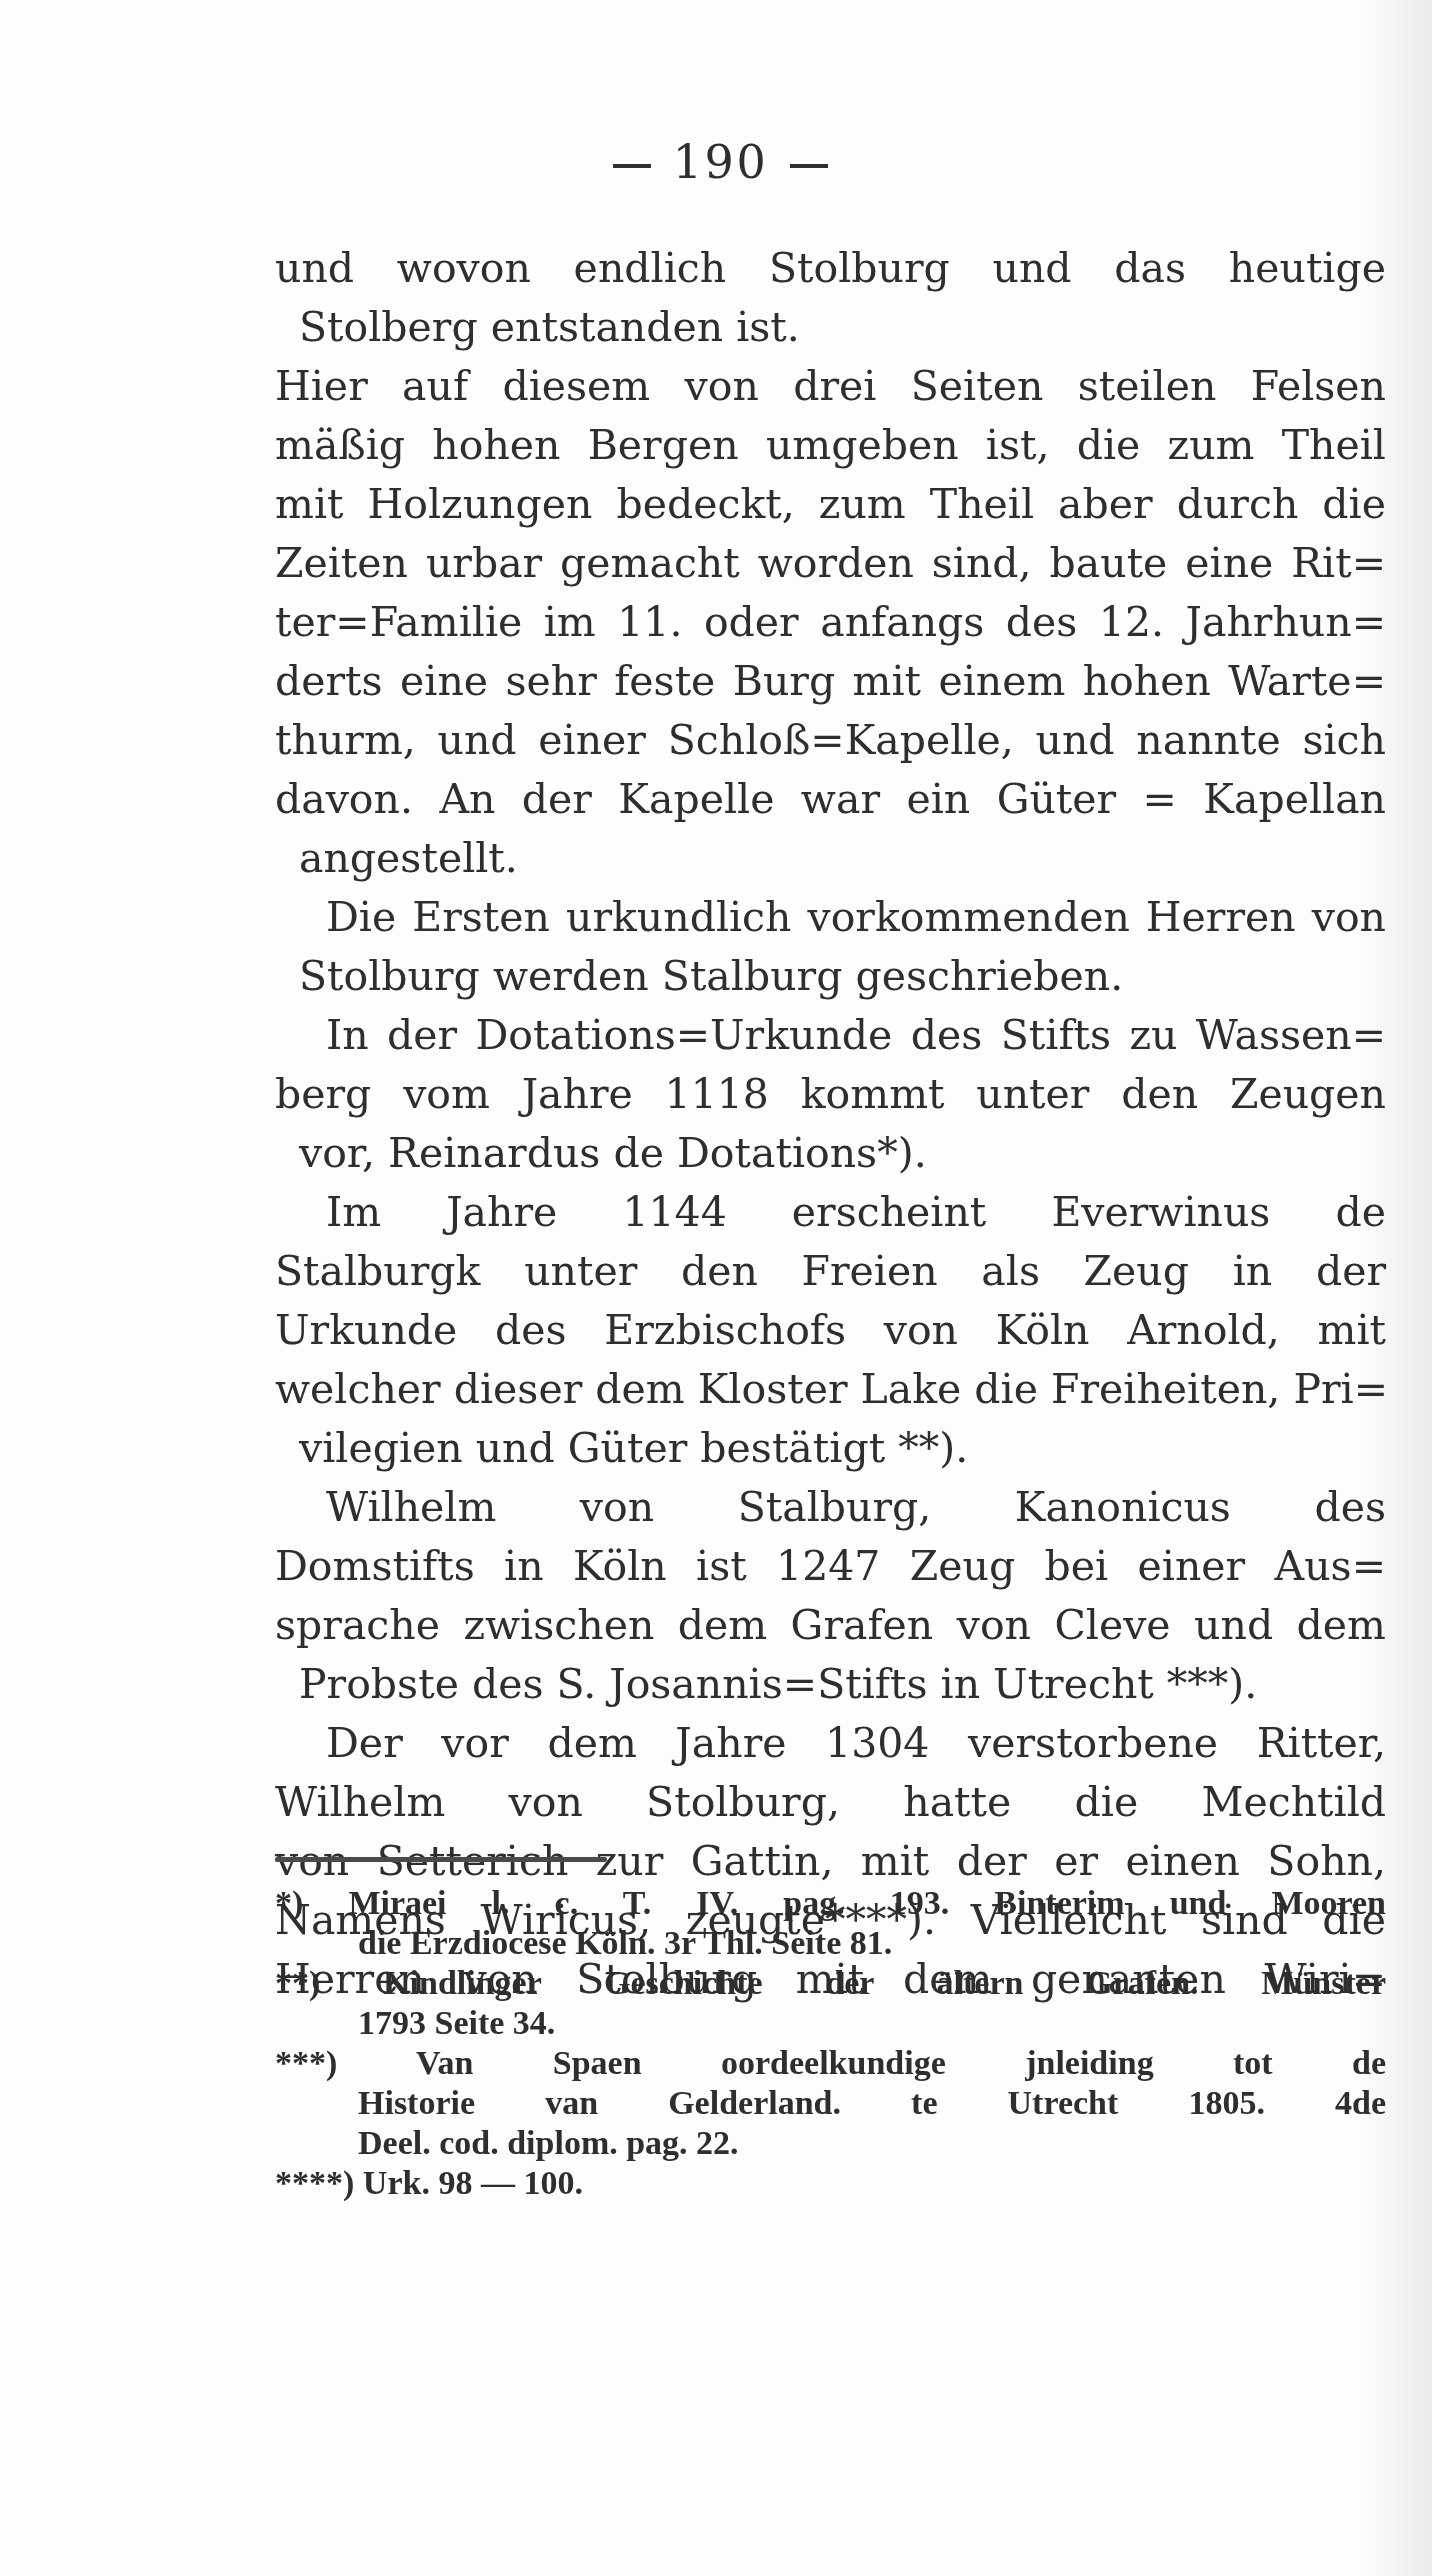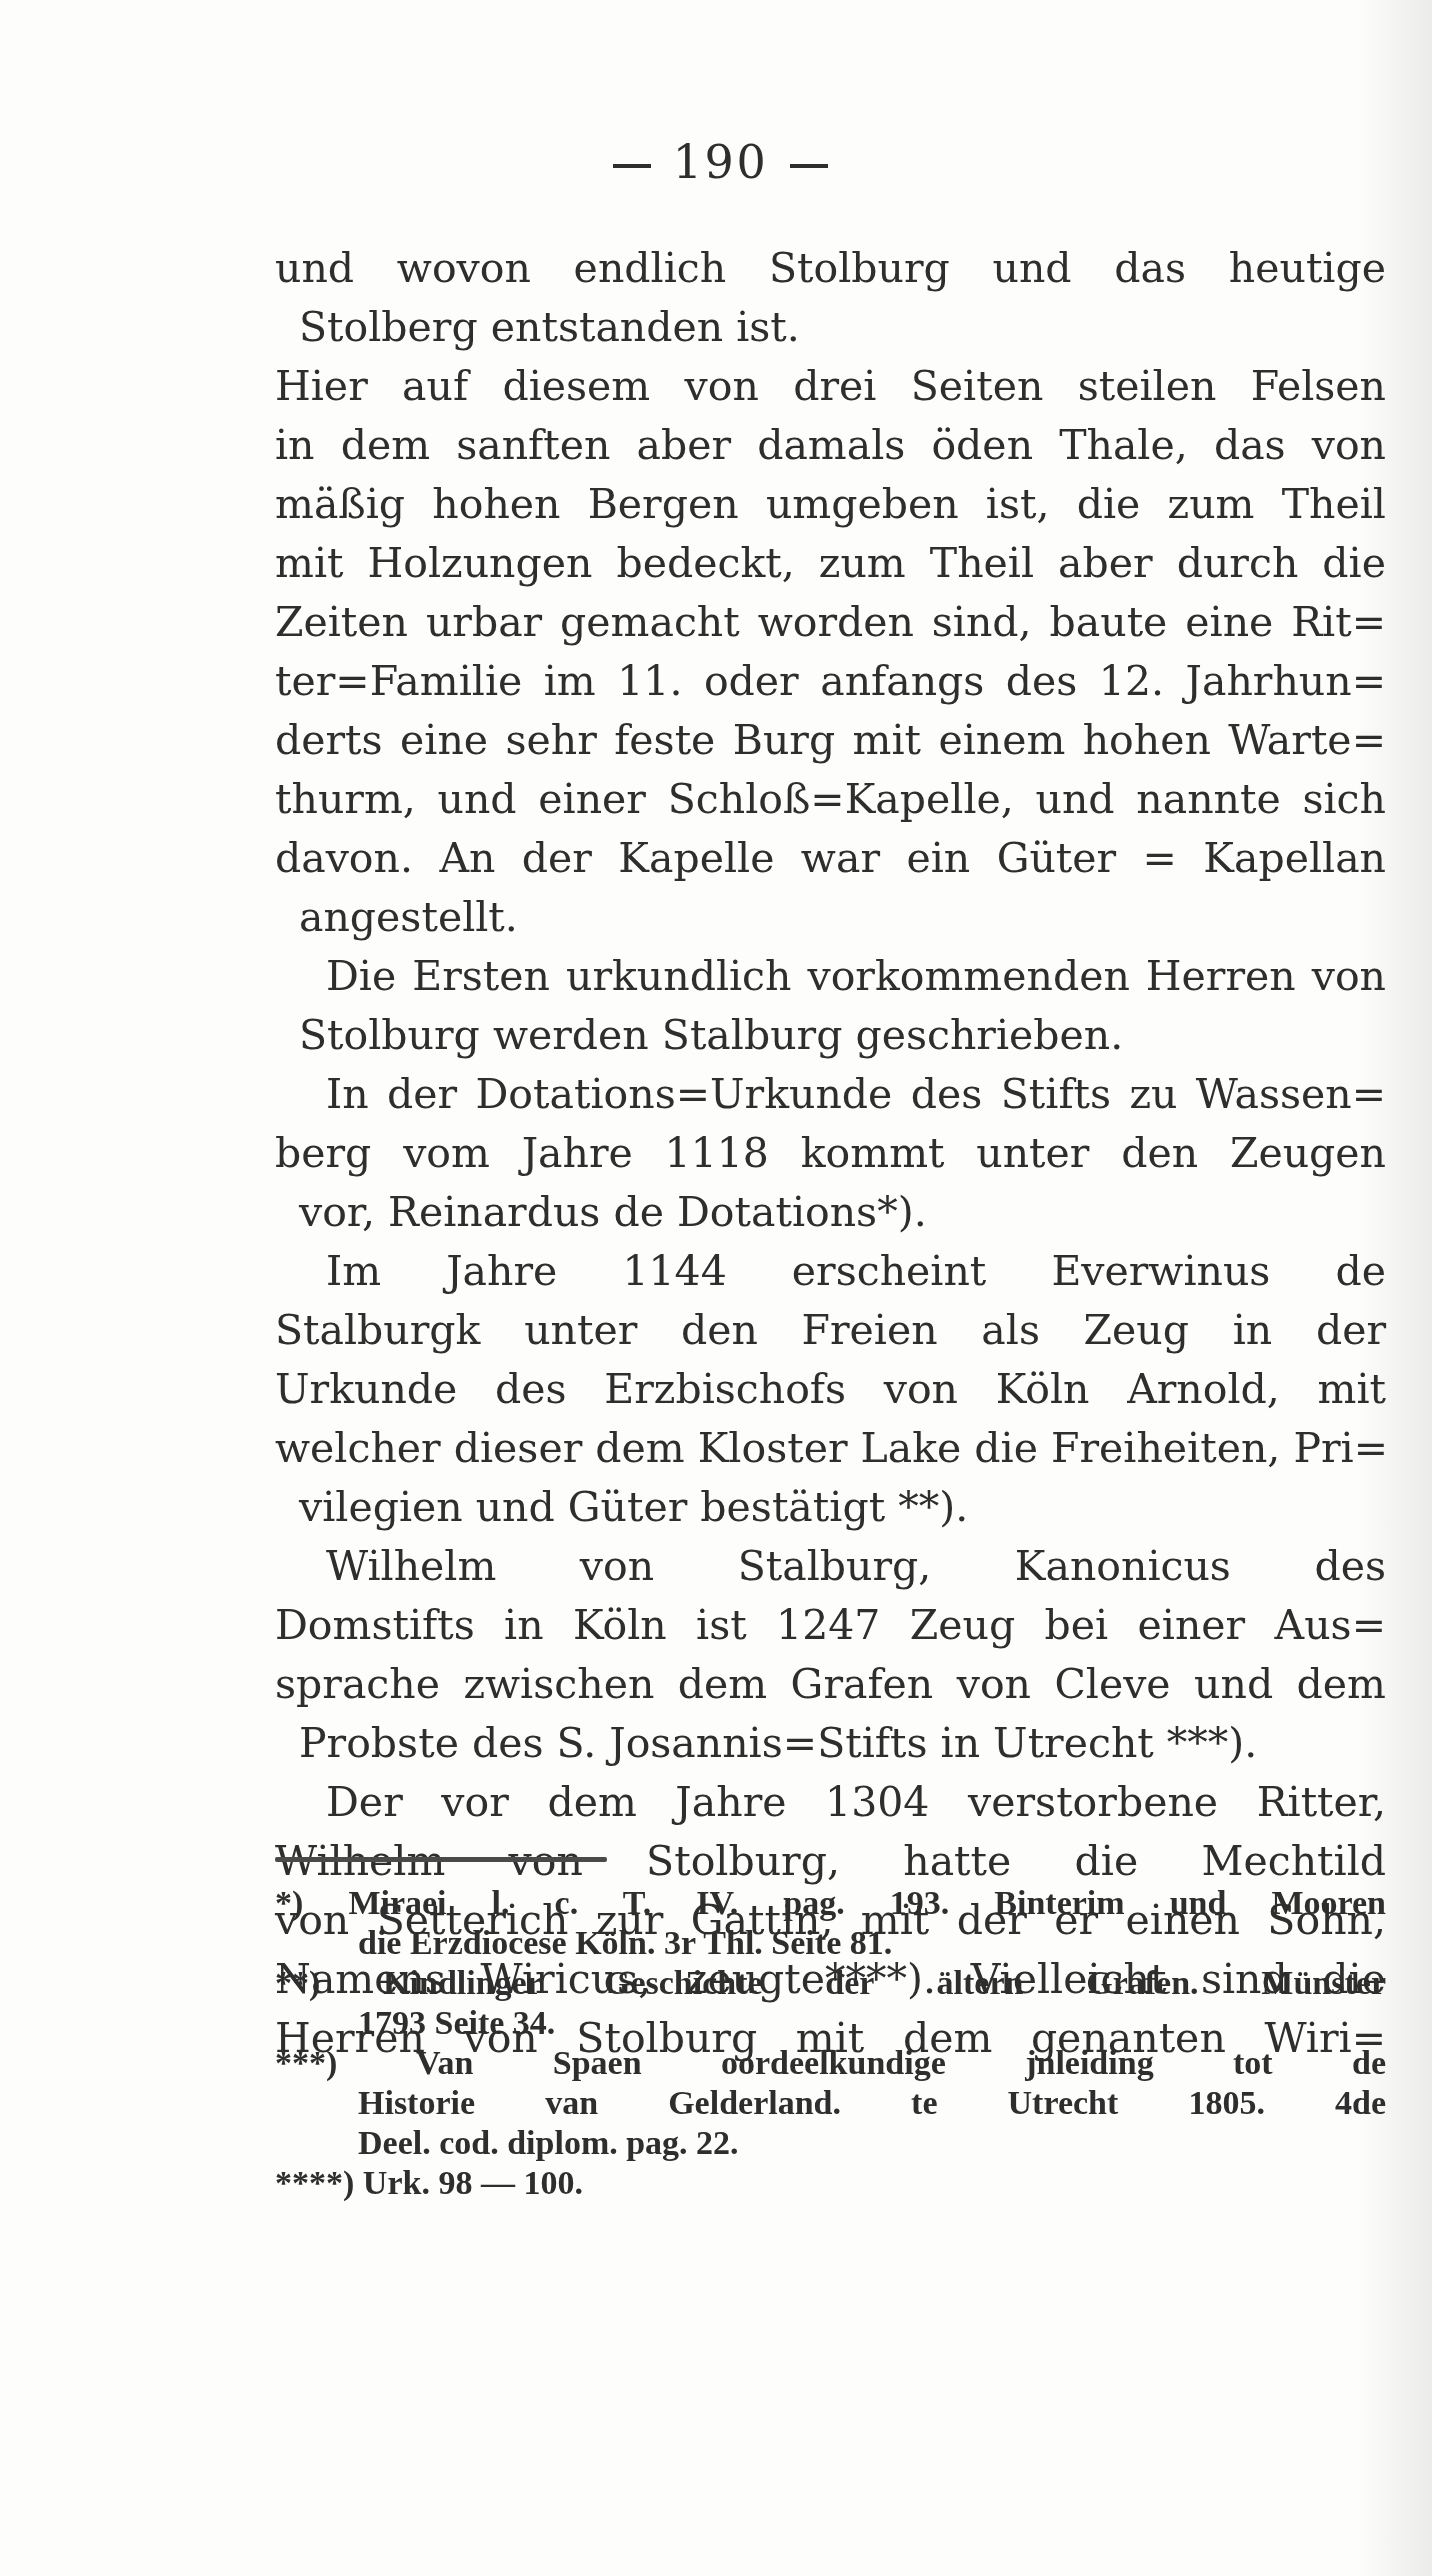--- a/index.html
+++ b/index.html
@@ -52,21 +52,20 @@
 <div class="page-shade"></div>
 
 <div class="page-number">
   <span class="dash"></span><span>190</span><span class="dash"></span>
 </div>
 
 <div class="main">
   <div class="line">und wovon endlich Stolburg und das heutige</div>
   <div class="line last">Stolberg entstanden ist.</div>
   <div class="line">Hier auf diesem von drei Seiten steilen Felsen</div>
-  <div class="line">in dem sanften aber damals öden Thale, das von</div>
   <div class="line">mäßig hohen Bergen umgeben ist, die zum Theil</div>
   <div class="line">mit Holzungen bedeckt, zum Theil aber durch die</div>
   <div class="line">Zeiten urbar gemacht worden sind, baute eine Rit=</div>
   <div class="line">ter=Familie im 11. oder anfangs des 12. Jahrhun=</div>
   <div class="line">derts eine sehr feste Burg mit einem hohen Warte=</div>
   <div class="line">thurm, und einer Schloß=Kapelle, und nannte sich</div>
   <div class="line">davon. An der Kapelle war ein Güter = Kapellan</div>
   <div class="line last">angestellt.</div>
   <div class="line indent">Die Ersten urkundlich vorkommenden Herren von</div>
   <div class="line last">Stolburg werden Stalburg geschrieben.</div>

